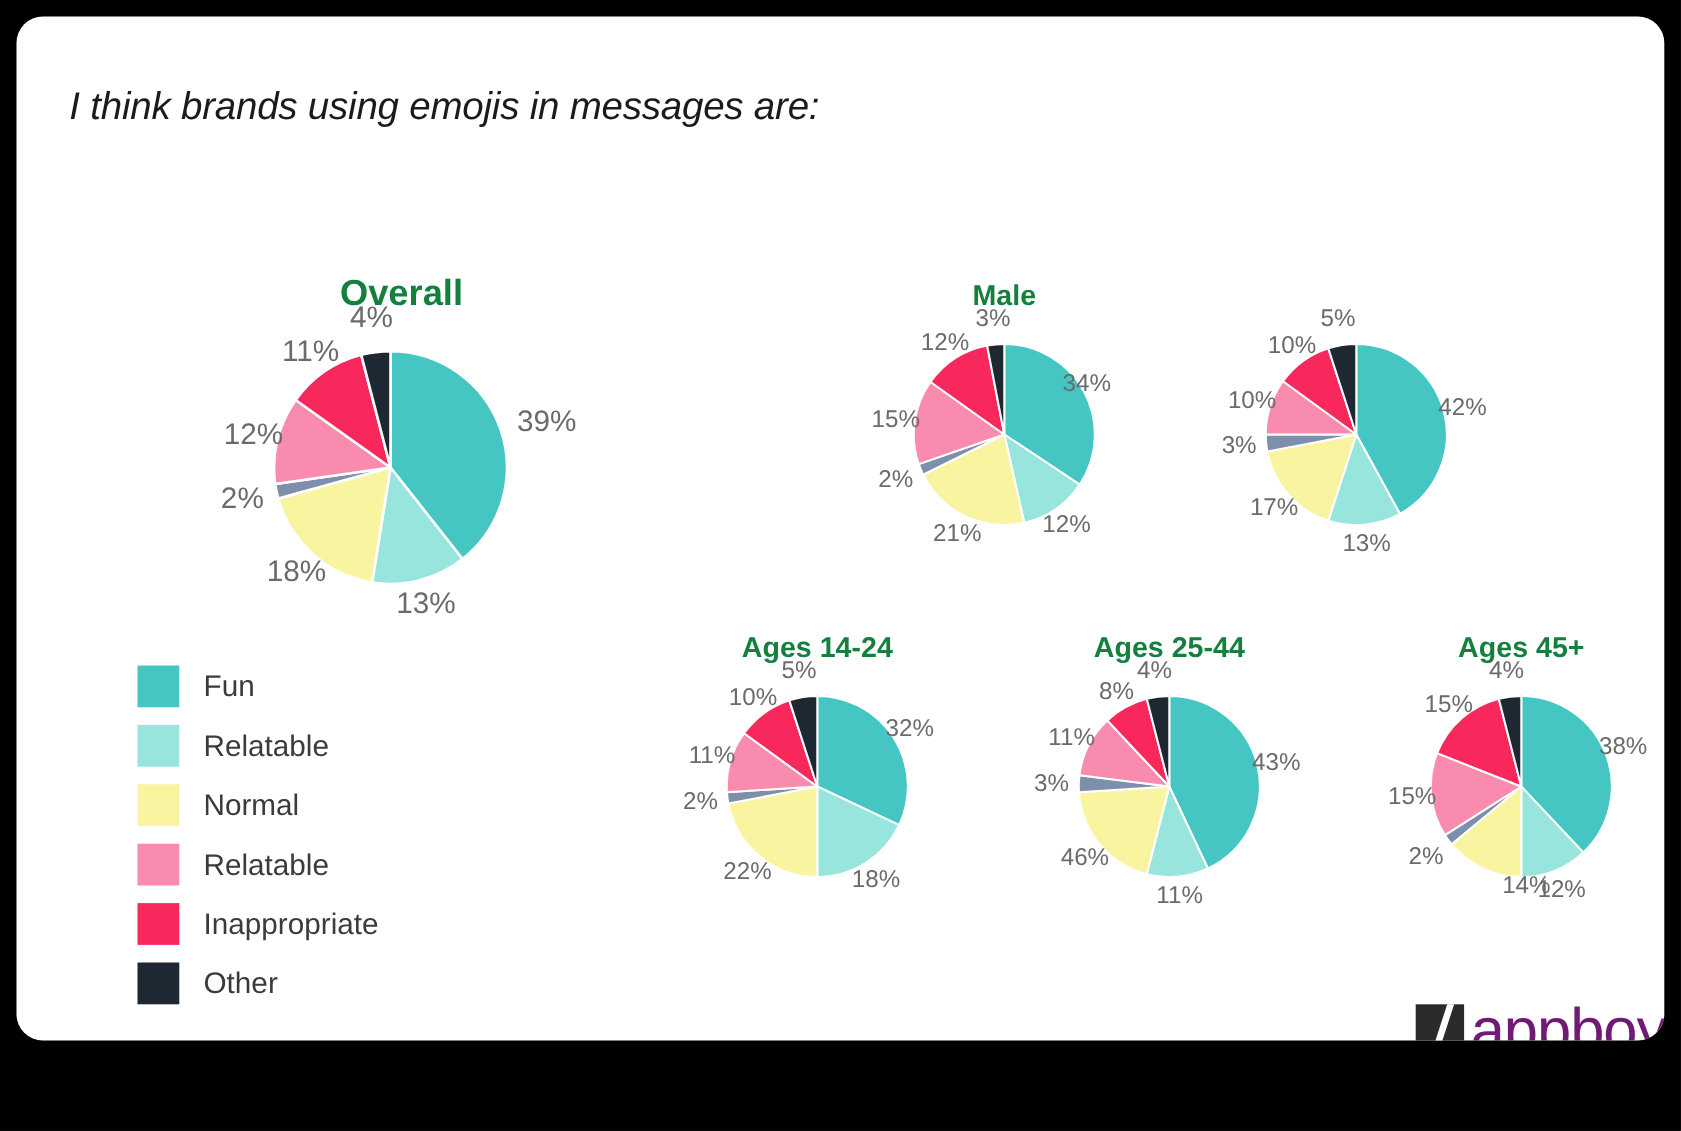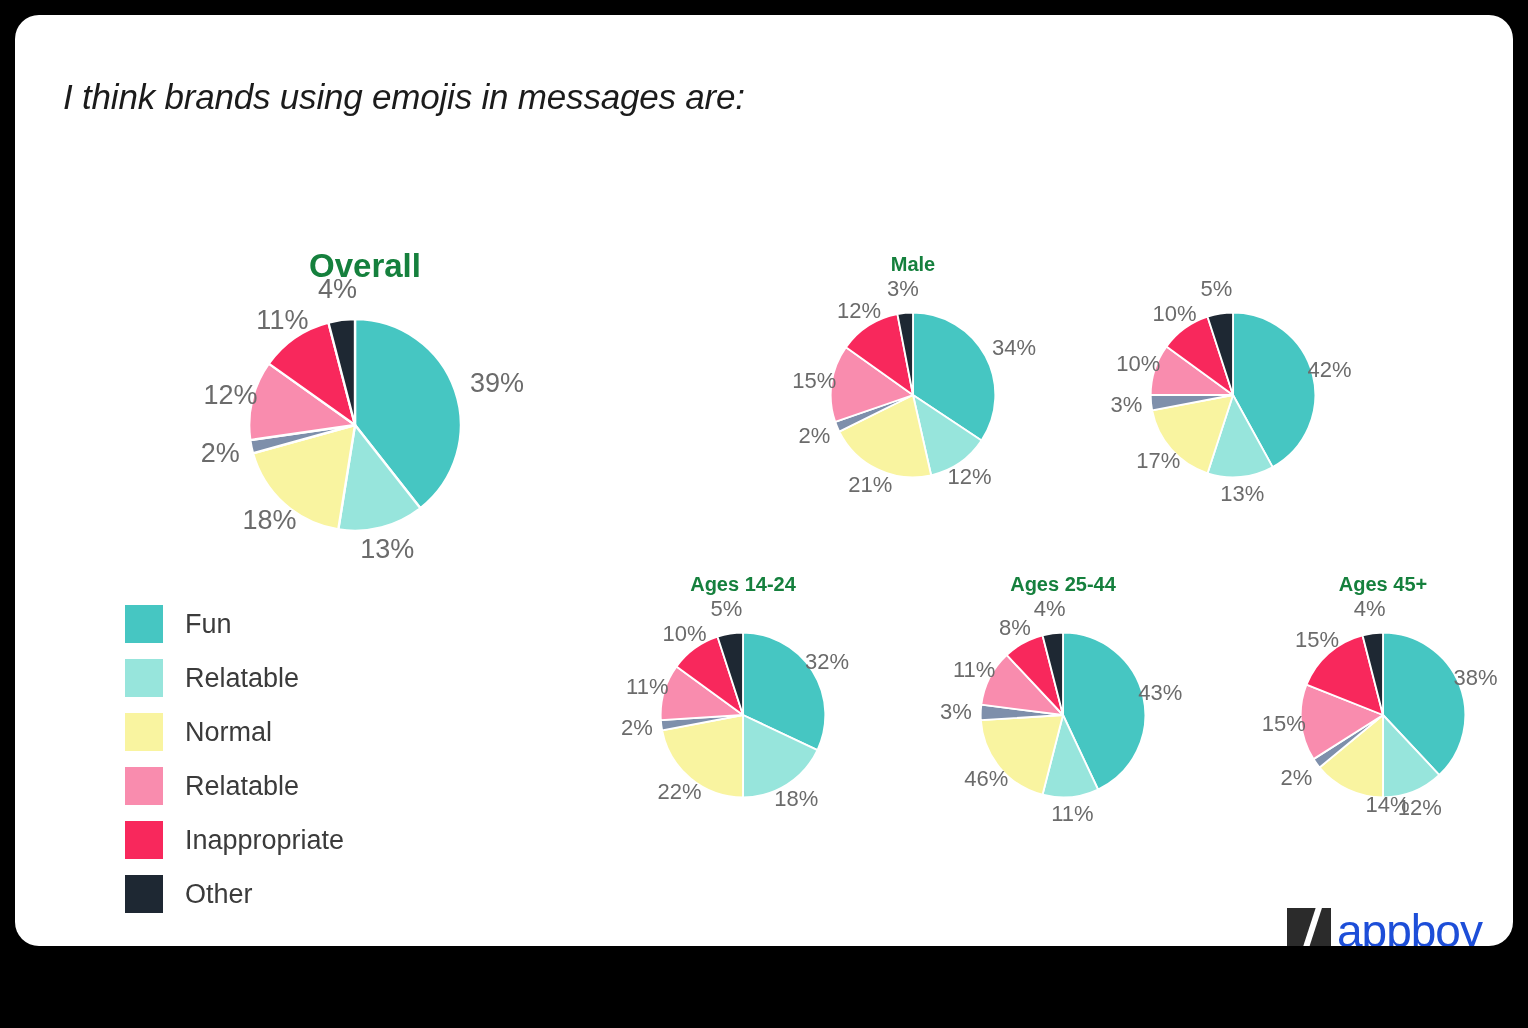--- a/index.html
+++ b/index.html
@@ -51,21 +51,21 @@
     transform: translate(-50%, -50%);
   }
 
   
   #panel-overall { left: 150px; top: 232px; width: 400px; height: 340px; }
   #panel-overall .panel-title { font-size: 33px; }
   #panel-overall .pie-wrap { left: 82px; top: 70px; width: 216px; height: 216px; }
   #panel-overall .lbl { font-size: 27px; }
 
   
-  .panel-sm .panel-title { font-size: 20px; }
+  .panel-sm .panel-title { font-size: 26px; }
   .panel-sm .pie-wrap { left: 69px; top: 58px; width: 168px; height: 168px; }
   .panel-sm .lbl { font-size: 22px; }
   #panel-male   { left: 745px;  top: 238px; width: 306px; height: 270px; }
   #panel-female { left: 1065px; top: 238px; width: 306px; height: 270px; }
   #panel-a1424  { left: 575px;  top: 558px; width: 306px; height: 270px; }
   #panel-a2544  { left: 895px;  top: 558px; width: 306px; height: 270px; }
   #panel-a45    { left: 1215px; top: 558px; width: 306px; height: 270px; }
 
   
   #legend { position: absolute; left: 110px; top: 582px; }
@@ -102,22 +102,22 @@
   #logo-mark::after {
     content: "";
     position: absolute;
     left: 21px; top: -8px;
     width: 6px; height: 64px;
     background: #ffffff;
     transform: rotate(18deg);
   }
   #logo-text {
     margin-left: 6px;
-    font-size: 46px;
-    color: #1d4ed8;
+    font-size: 56px;
+    color: #701a75;
     letter-spacing: -1px;
     line-height: 1;
   }
 </style>
 </head>
 <body>
 
 <div id="card">
 
   <div id="page-title">I think brands using emojis in messages are:</div>
@@ -150,21 +150,21 @@
         <svg viewBox="0 0 100 100" class="pie-svg">
           <path d="M 50 50 L 50.000 1.000 A 49 49 0 0 1 90.796 77.142 Z" fill="#46C6C2" stroke="#ffffff" stroke-width="1.1" stroke-linejoin="round"></path>
           <path d="M 50 50 L 90.796 77.142 A 49 49 0 0 1 60.795 97.796 Z" fill="#97E5DC" stroke="#ffffff" stroke-width="1.1" stroke-linejoin="round"></path>
           <path d="M 50 50 L 60.795 97.796 A 49 49 0 0 1 6.096 71.759 Z" fill="#F9F4A0" stroke="#ffffff" stroke-width="1.1" stroke-linejoin="round"></path>
           <path d="M 50 50 L 6.096 71.759 A 49 49 0 0 1 3.695 66.026 Z" fill="#7E8FAB" stroke="#ffffff" stroke-width="1.1" stroke-linejoin="round"></path>
           <path d="M 50 50 L 3.695 66.026 A 49 49 0 0 1 10.086 21.577 Z" fill="#F98CAE" stroke="#ffffff" stroke-width="1.1" stroke-linejoin="round"></path>
           <path d="M 50 50 L 10.086 21.577 A 49 49 0 0 1 40.727 1.885 Z" fill="#F8285C" stroke="#ffffff" stroke-width="1.1" stroke-linejoin="round"></path>
           <path d="M 50 50 L 40.727 1.885 A 49 49 0 0 1 50.000 1.000 Z" fill="#1E2833" stroke="#ffffff" stroke-width="1.1" stroke-linejoin="round"></path>
         </svg>
       </div>
-  <div class="lbl" style="left: 254px; top: 95px;">34%</div>
+  <div class="lbl" style="left: 228px; top: 95px;">34%</div>
       <div class="lbl" style="left: 209.5px; top: 224px;">12%</div>
       <div class="lbl" style="left: 110.2px; top: 231.9px;">21%</div>
       <div class="lbl" style="left: 54.3px; top: 183.3px;">2%</div>
       <div class="lbl" style="left: 54.4px; top: 127.8px;">15%</div>
       <div class="lbl" style="left: 99.1px; top: 58.2px;">12%</div>
       <div class="lbl" style="left: 142.8px; top: 35.5px;">3%</div>
     </div>
 
   <div class="panel panel-sm" id="panel-female">
     <div class="pie-wrap">

